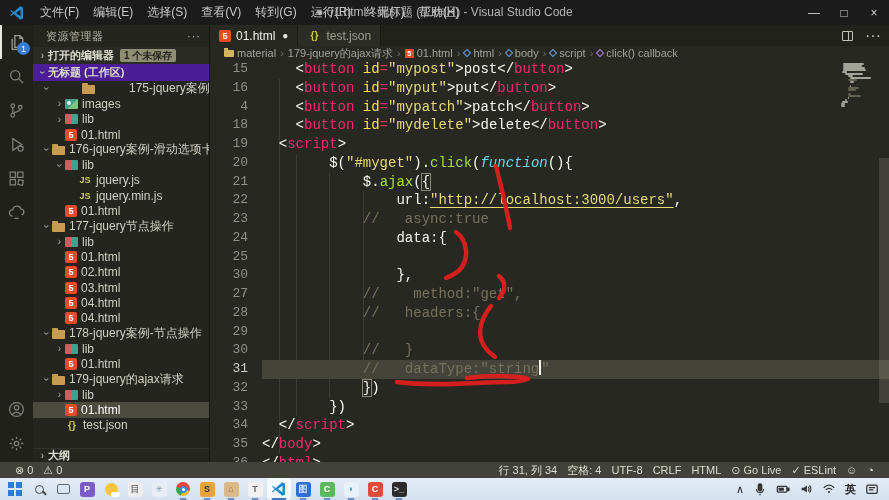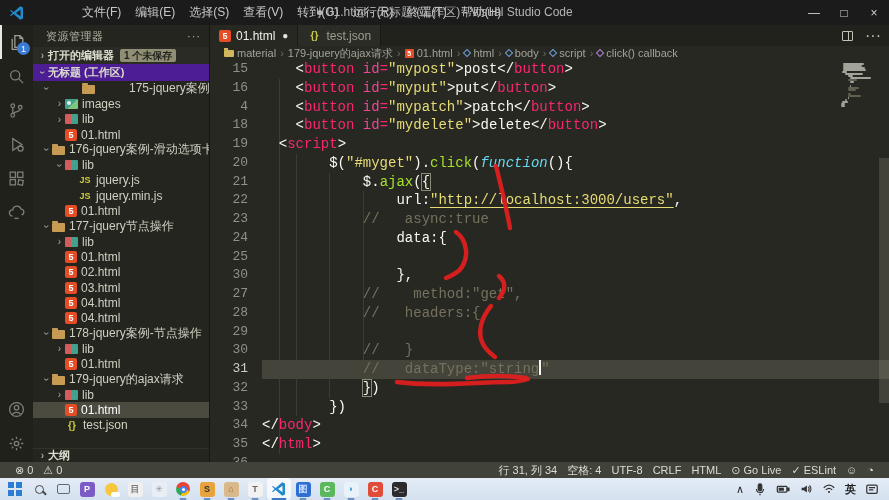--- a/index.html
+++ b/index.html
@@ -2,21 +2,21 @@
 <html><head>
 <meta charset="utf-8">
 <style>
   * { margin:0; padding:0; box-sizing:border-box; }
   html,body { width:889px; height:500px; overflow:hidden; background:#272822;
               font-family:"Liberation Sans","DejaVu Sans",sans-serif; }
   .screen { position:relative; width:889px; height:500px; background:#272822; }
 
   
   .titlebar { position:absolute; top:0; left:0; right:0; height:25px; background:#1b1b1b;
-              display:flex; align-items:center; color:#c8c8c8; font-size:12px; z-index:30;gap:42px; }
+              display:flex; align-items:center; color:#c8c8c8; font-size:12px; z-index:30; }
   .vsc-logo { width:16px; height:16px; margin:0 8px 0 9px; flex:none; }
   .menubar { display:flex; }
   .menu-item { padding:0 7px; line-height:25px; cursor:default; }
   .win-title { position:absolute; left:0; right:0; text-align:center; color:#b5b5b5;
                font-size:12px; pointer-events:none; }
   .win-controls { position:absolute; right:0; top:0; height:25px; display:flex; }
   .win-btn { width:30px; height:25px; display:flex; align-items:center; justify-content:center;
              color:#cfcfcf; font-size:12px; }
 
   
@@ -93,21 +93,21 @@
 
   .code-area { position:relative; flex:1; overflow:hidden; background:#272822;
                font-family:Liberation Mono, monospace; font-size:14px; }
   .gutter { position:absolute; left:0; top:0; width:52px; }
   .ln { height:18.75px; line-height:18.75px; text-align:right; padding-right:14px; color:#90908a; font-size:13px; }
   .ln.cur { color:#cdcdc5; }
   .code-lines { position:absolute; left:52px; top:0; right:0; }
   .cline { height:18.75px; line-height:18.75px; white-space:pre; color:#f8f8f2; }
   .cline.cur-line { background:#45443a; }
   .cur-line-bg { position:absolute; left:0; right:18px; height:18.75px; background:#45443a; }
-  .tk-t{color:#f92672} .tk-o{color:#f92672} .tk-a{color:#ec4899} .tk-f{color:#a6e22e}
+  .tk-t{color:#f92672} .tk-o{color:#f92672} .tk-a{color:#fde047} .tk-f{color:#a6e22e}
   .tk-s{color:#e6db74} .tk-p{color:#f8f8f2} .tk-c{color:#75715e}
   .tk-k{color:#66d9ef; font-style:italic}
   .tk-u{color:#e6db74; text-decoration:underline; text-underline-offset:3px;}
   .tk-box{outline:1px solid #8a8a78;}
   .caret { display:inline-block; width:2px; height:15px; background:#f8f8f2; vertical-align:-2px; }
   .iguide { position:absolute; width:1px; background:#3b3c35; }
   .minimap { position:absolute; right:12px; top:3px; width:36px; }
   .mm-bar { position:absolute; height:1.6px; border-radius:1px; opacity:.85; }
   .vscroll { position:absolute; right:0; width:10px; background:rgba(135,135,125,.28); }
   .anno { position:absolute; inset:0; pointer-events:none; }
@@ -471,20 +471,21 @@
             <div class="cline"><span class="tk-p">                data:{</span></div>
             <div class="cline"></div>
             <div class="cline"><span class="tk-p">                },</span></div>
             <div class="cline"><span class="tk-c">            //    method:"get",</span></div>
             <div class="cline"><span class="tk-c">            //   headers:{</span></div>
             <div class="cline"></div>
             <div class="cline"><span class="tk-c">            //   }</span></div>
             <div class="cline cur-line"><span class="tk-c">            //   dataType:"string</span><span class="caret"></span><span class="tk-c">"</span></div>
             <div class="cline"><span class="tk-p">            </span><span class="tk-box">}</span><span class="tk-p">)</span></div>
             <div class="cline"><span class="tk-p">        })</span></div>
+            <div class="cline"><span class="tk-p">  &lt;/</span><span class="tk-t">script</span><span class="tk-p">&gt;</span></div>
             <div class="cline"><span class="tk-p">&lt;/</span><span class="tk-t">body</span><span class="tk-p">&gt;</span></div>
             <div class="cline"><span class="tk-p">&lt;/</span><span class="tk-t">html</span><span class="tk-p">&gt;</span></div>
           </div>
         <div class="minimap" id="minimap">
             <div class="mm-bar" style="top: 0px; left: 2.2px; width: 20.46px; background: rgb(185, 185, 174);"></div>
             <div class="mm-bar" style="top: 2px; left: 2.2px; width: 19.22px; background: rgb(185, 185, 174);"></div>
             <div class="mm-bar" style="top: 4px; left: 2.2px; width: 21.7px; background: rgb(185, 185, 174);"></div>
             <div class="mm-bar" style="top: 6px; left: 2.2px; width: 22.94px; background: rgb(185, 185, 174);"></div>
             <div class="mm-bar" style="top: 8px; left: 1.1px; width: 4.96px; background: rgb(185, 185, 174);"></div>
             <div class="mm-bar" style="top: 10px; left: 4.4px; width: 17.98px; background: rgb(185, 185, 174);"></div>

